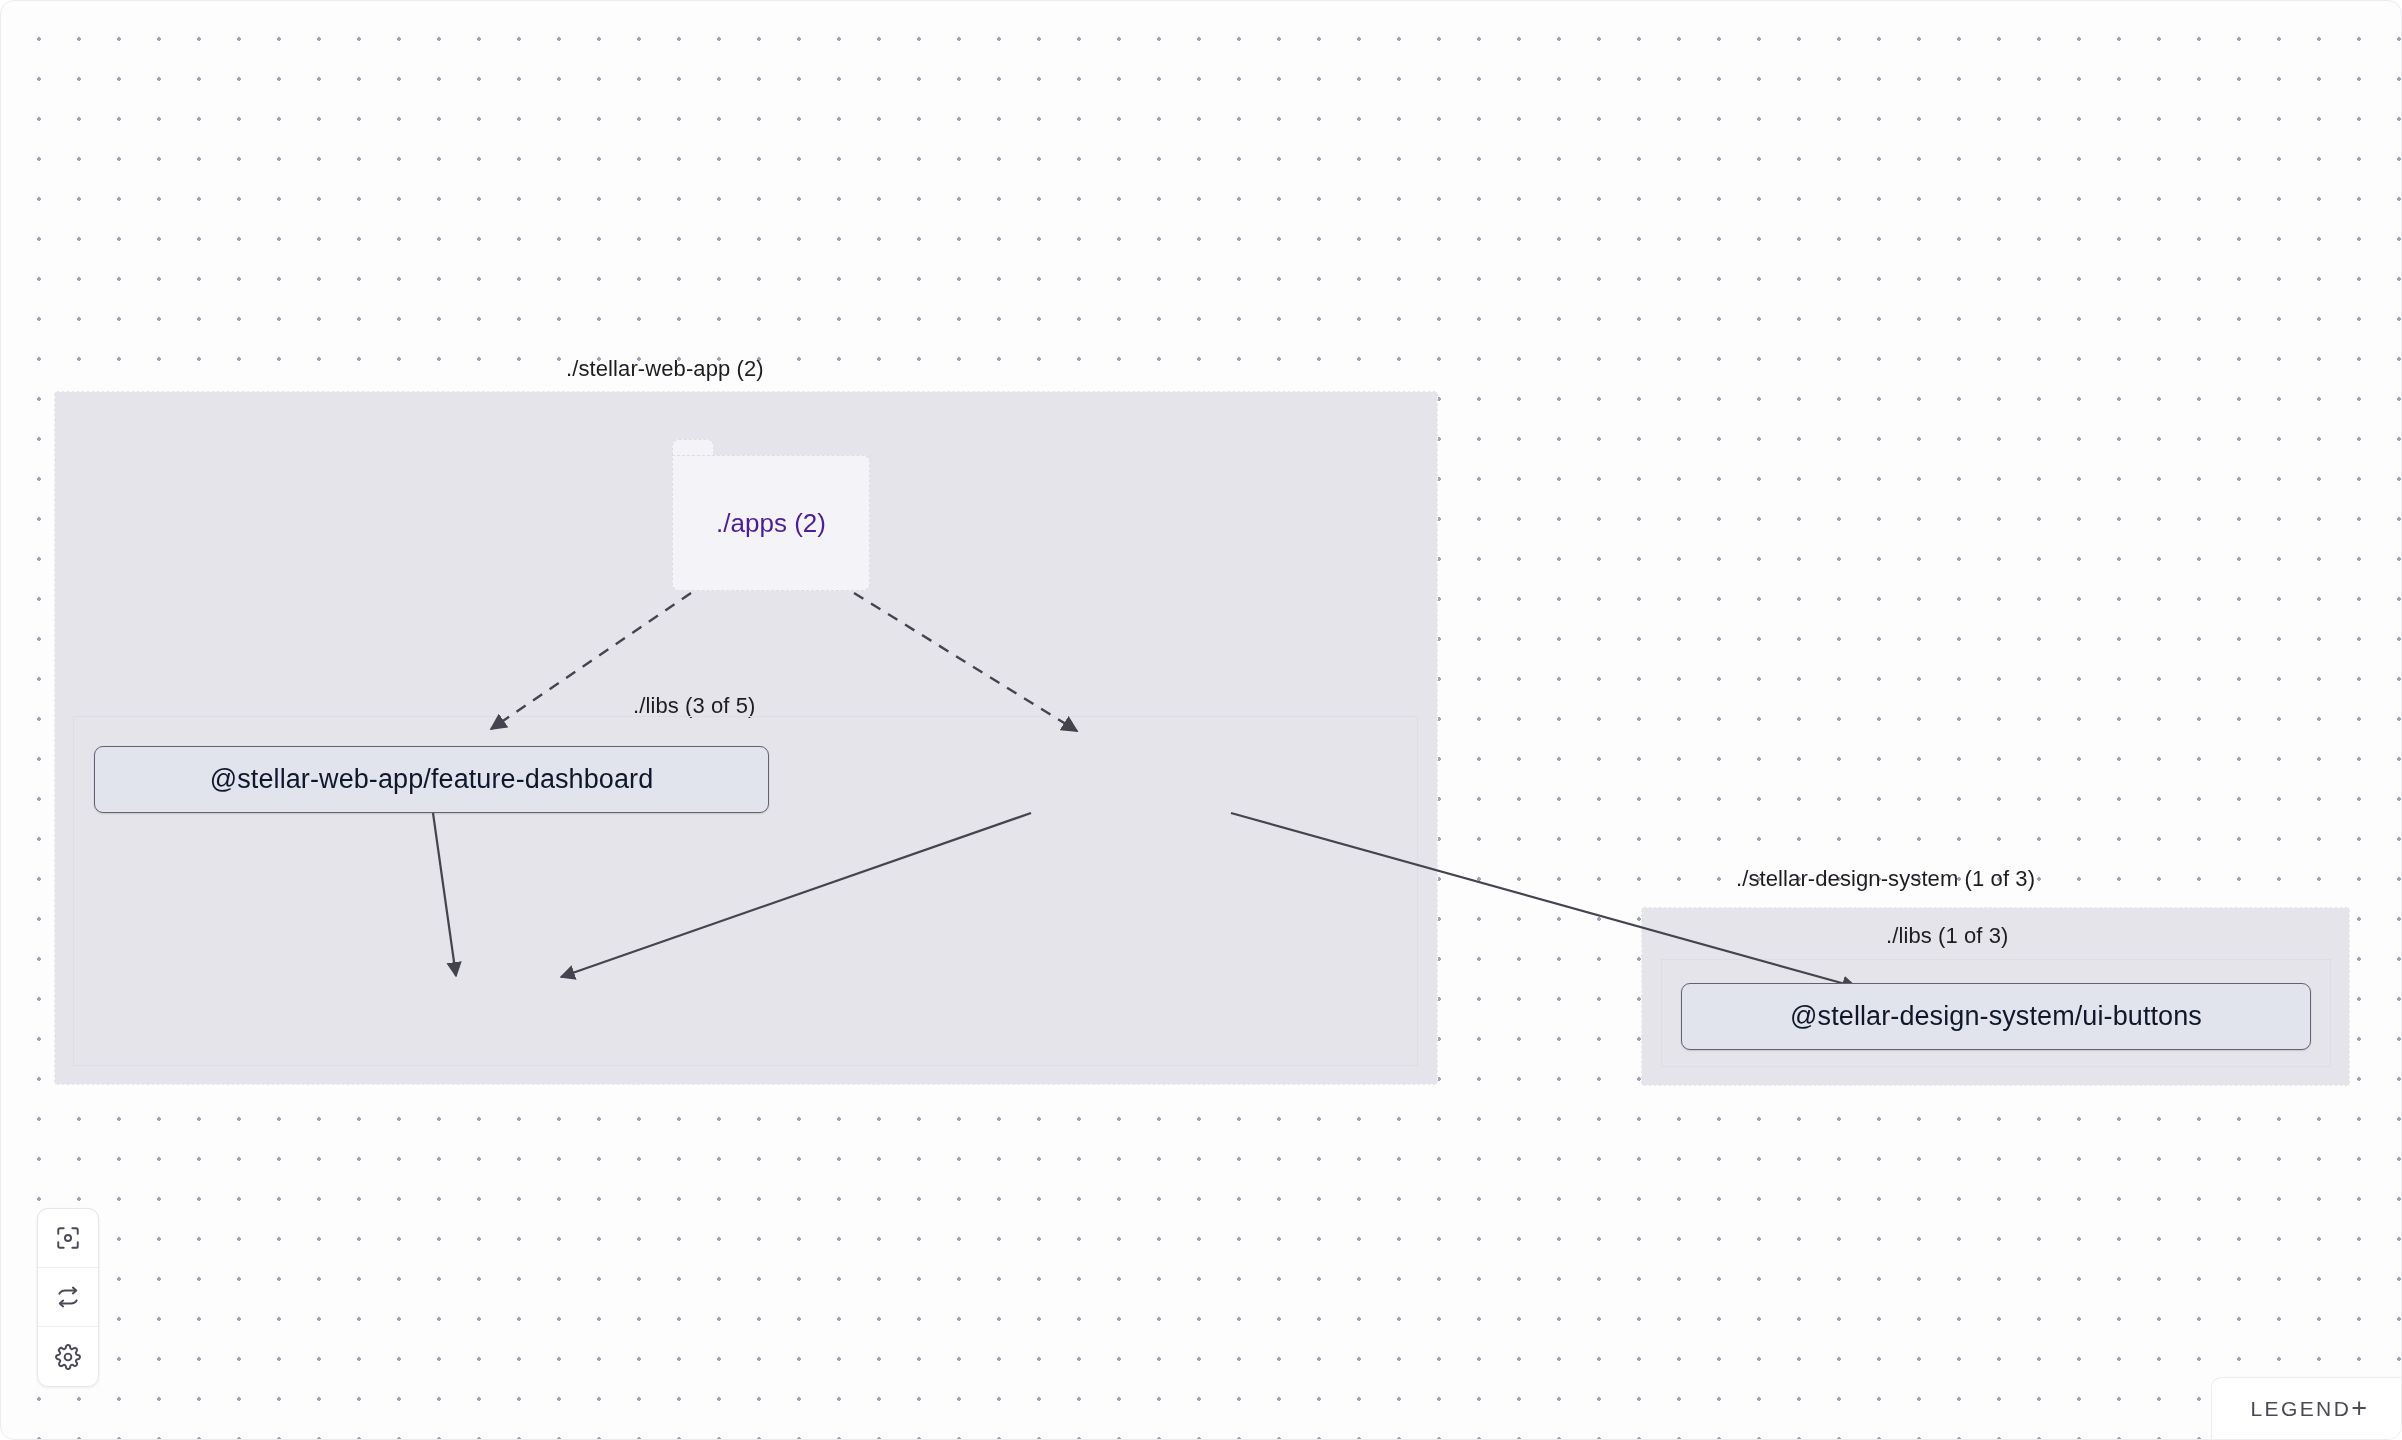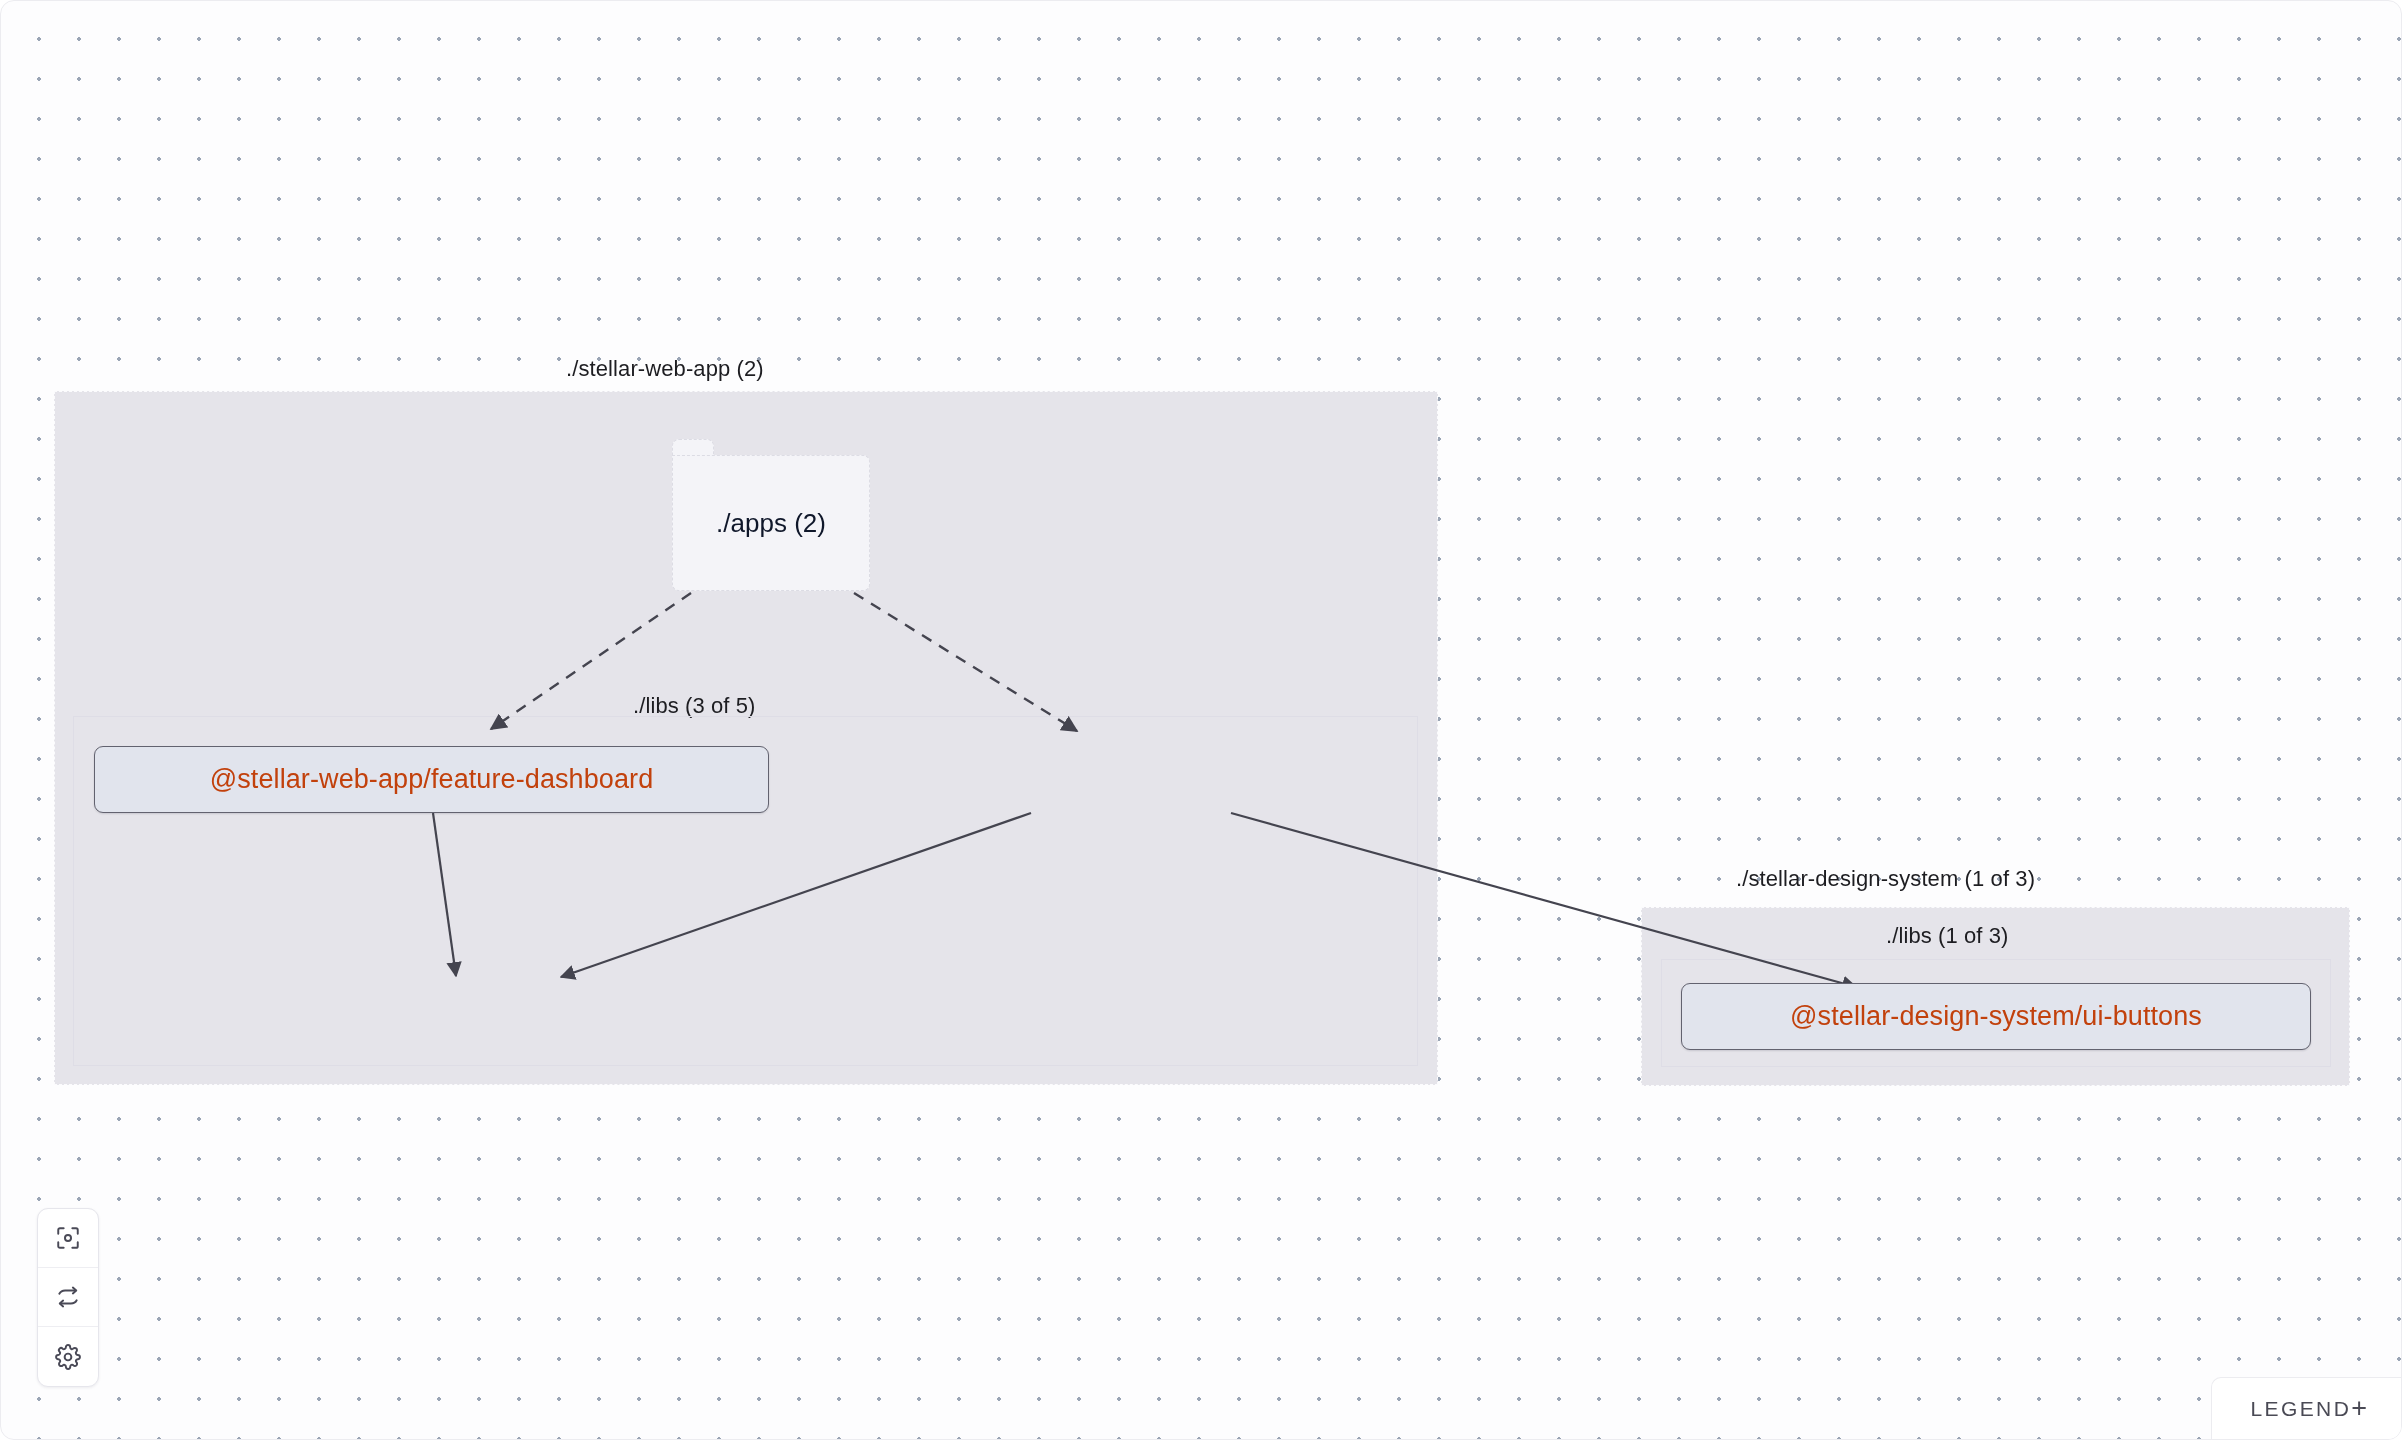--- a/index.html
+++ b/index.html
@@ -69,39 +69,39 @@
     bottom: 0;
     background: #f4f4f8;
     border: 1.5px dashed #dcdce4;
     border-radius: 0 7px 7px 7px;
     display: flex;
     align-items: center;
     justify-content: center;
   }
   .folder .body span {
     font-size: 26px;
-    color: #0f172a;
+    color: #4c1d95;
     white-space: nowrap;
   }
 
   
   .node {
     position: absolute;
     display: flex;
     align-items: center;
     justify-content: center;
     background: #e1e4ed;
     border: 1.5px solid #62626f;
     border-radius: 9px;
     box-shadow: 0 1px 2px rgba(30,30,45,.14);
     cursor: pointer;
   }
   .node span {
     font-size: 27px;
-    color: #c2410c;
+    color: #0f172a;
     white-space: nowrap;
     letter-spacing: .1px;
   }
 
   
   #edges {
     position: absolute;
     left: 0; top: 0;
     width: 2402px;
     height: 1440px;

